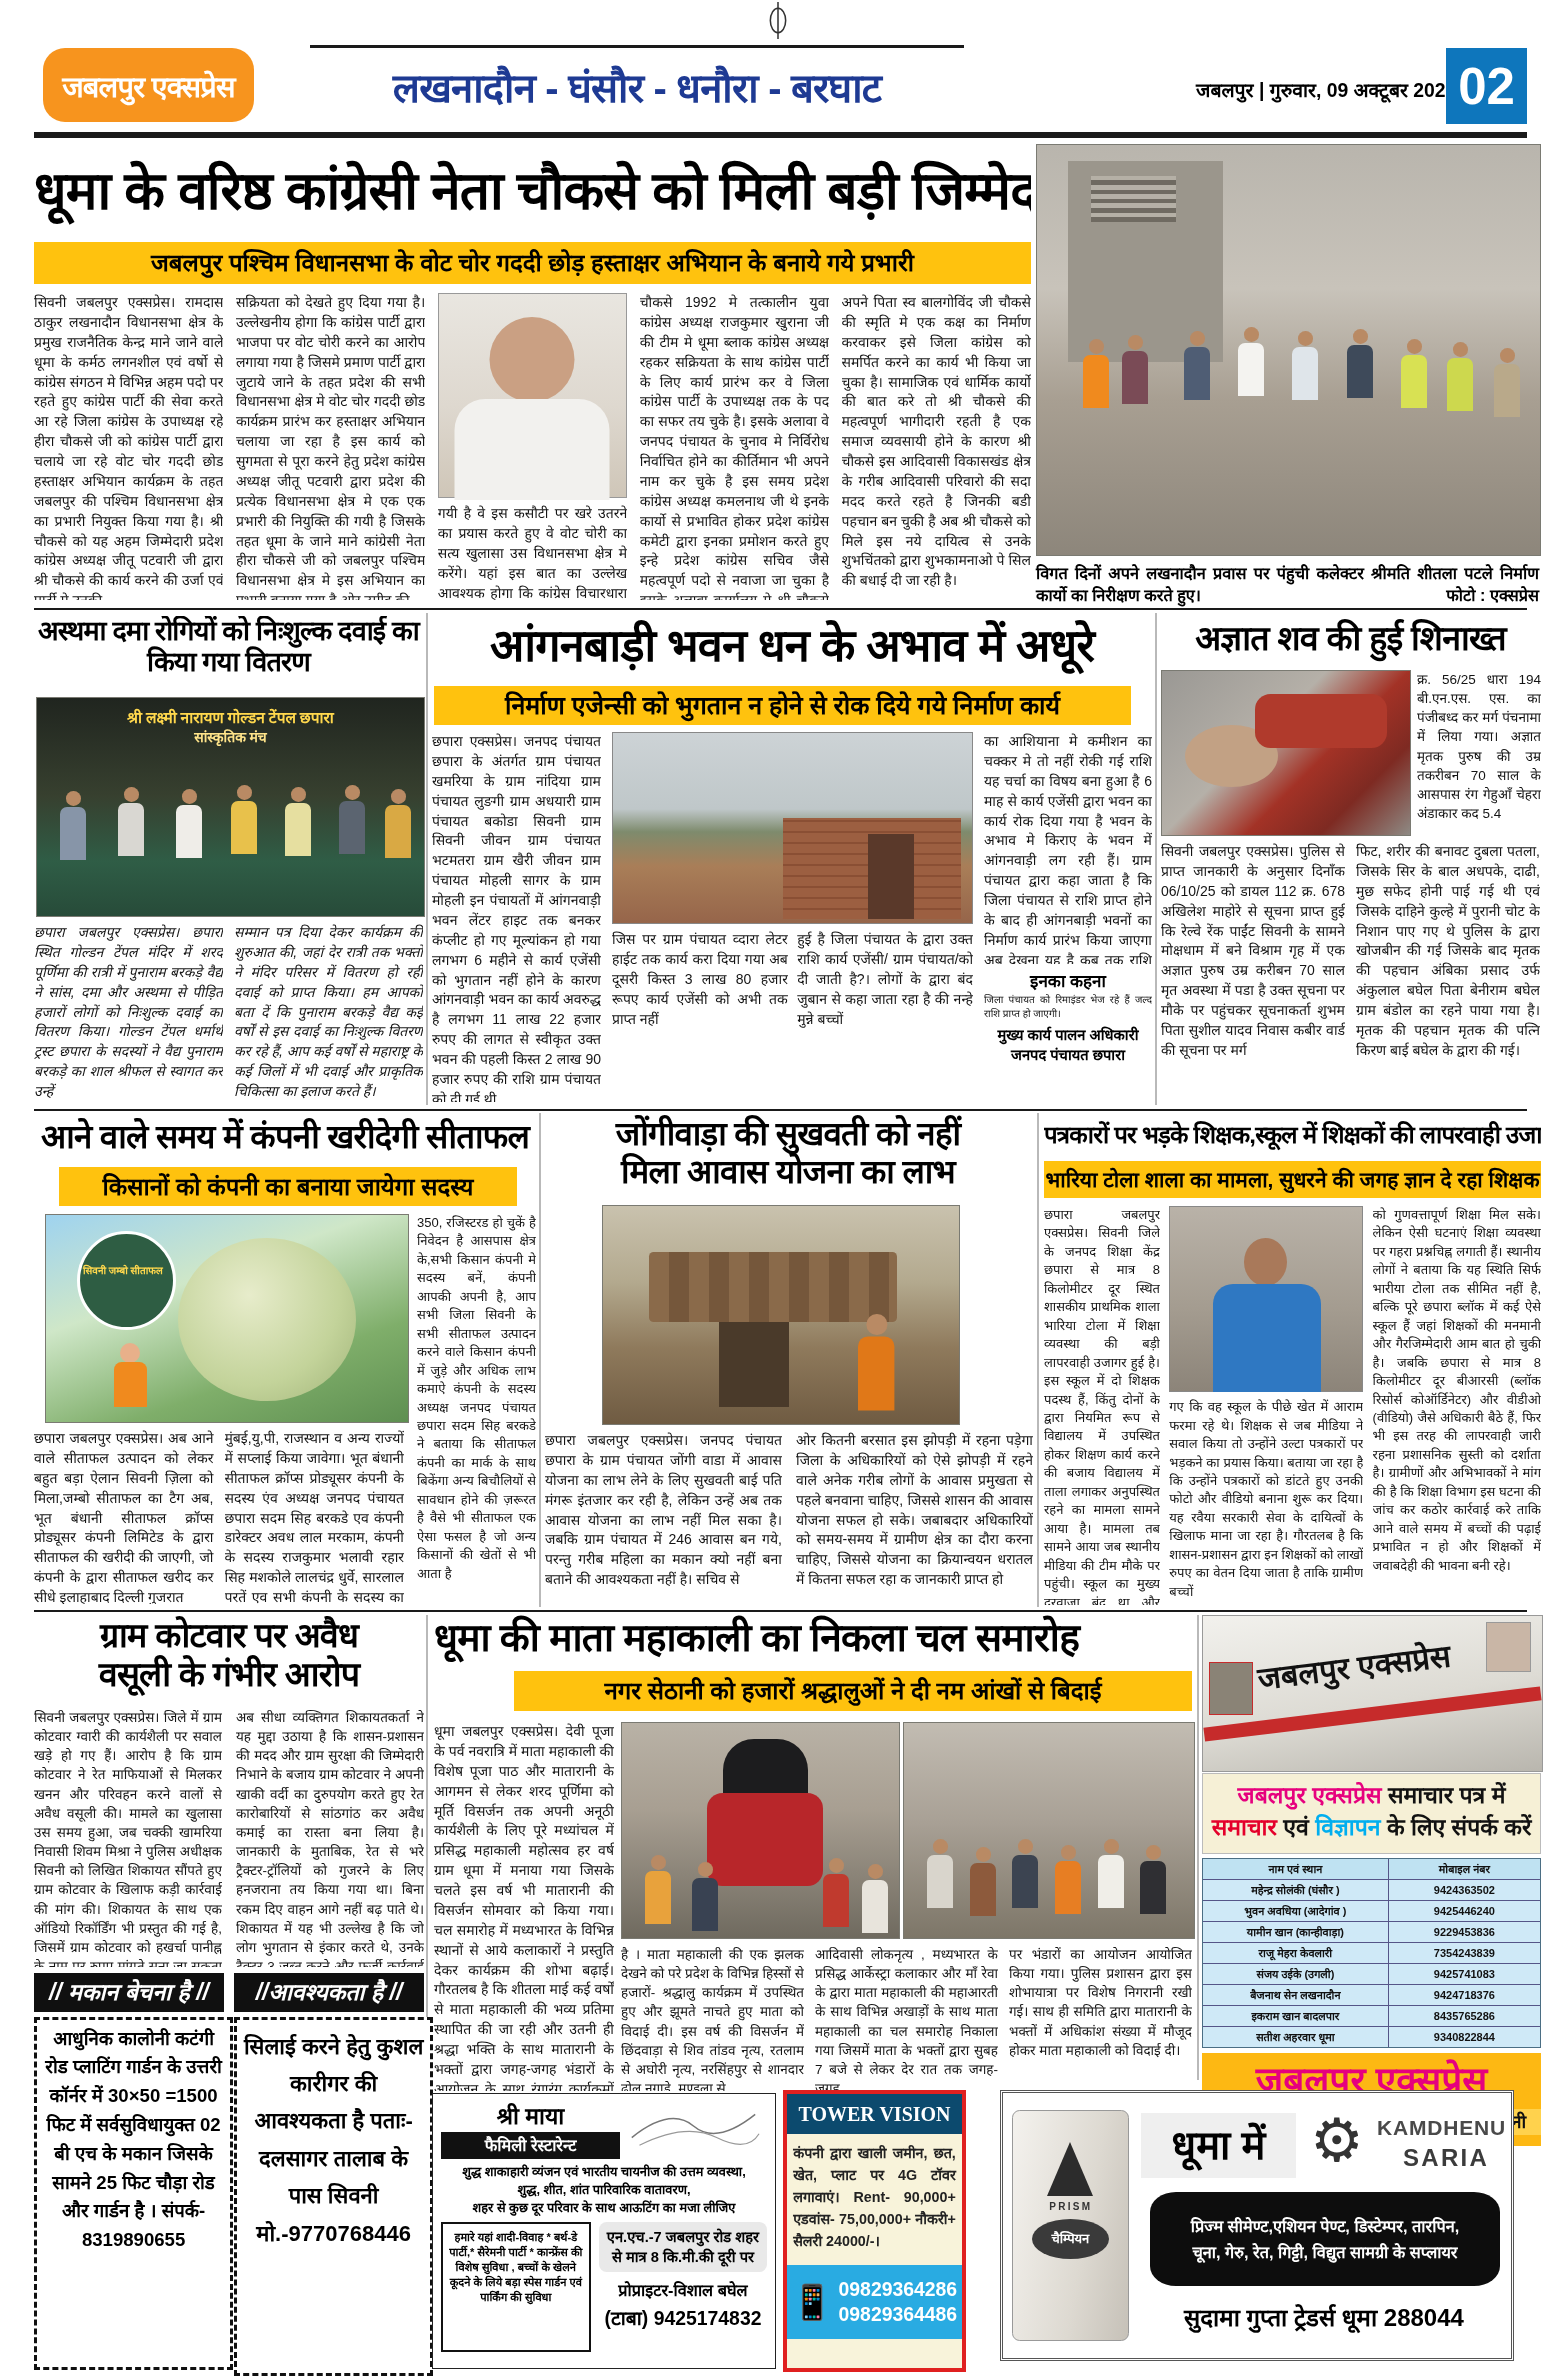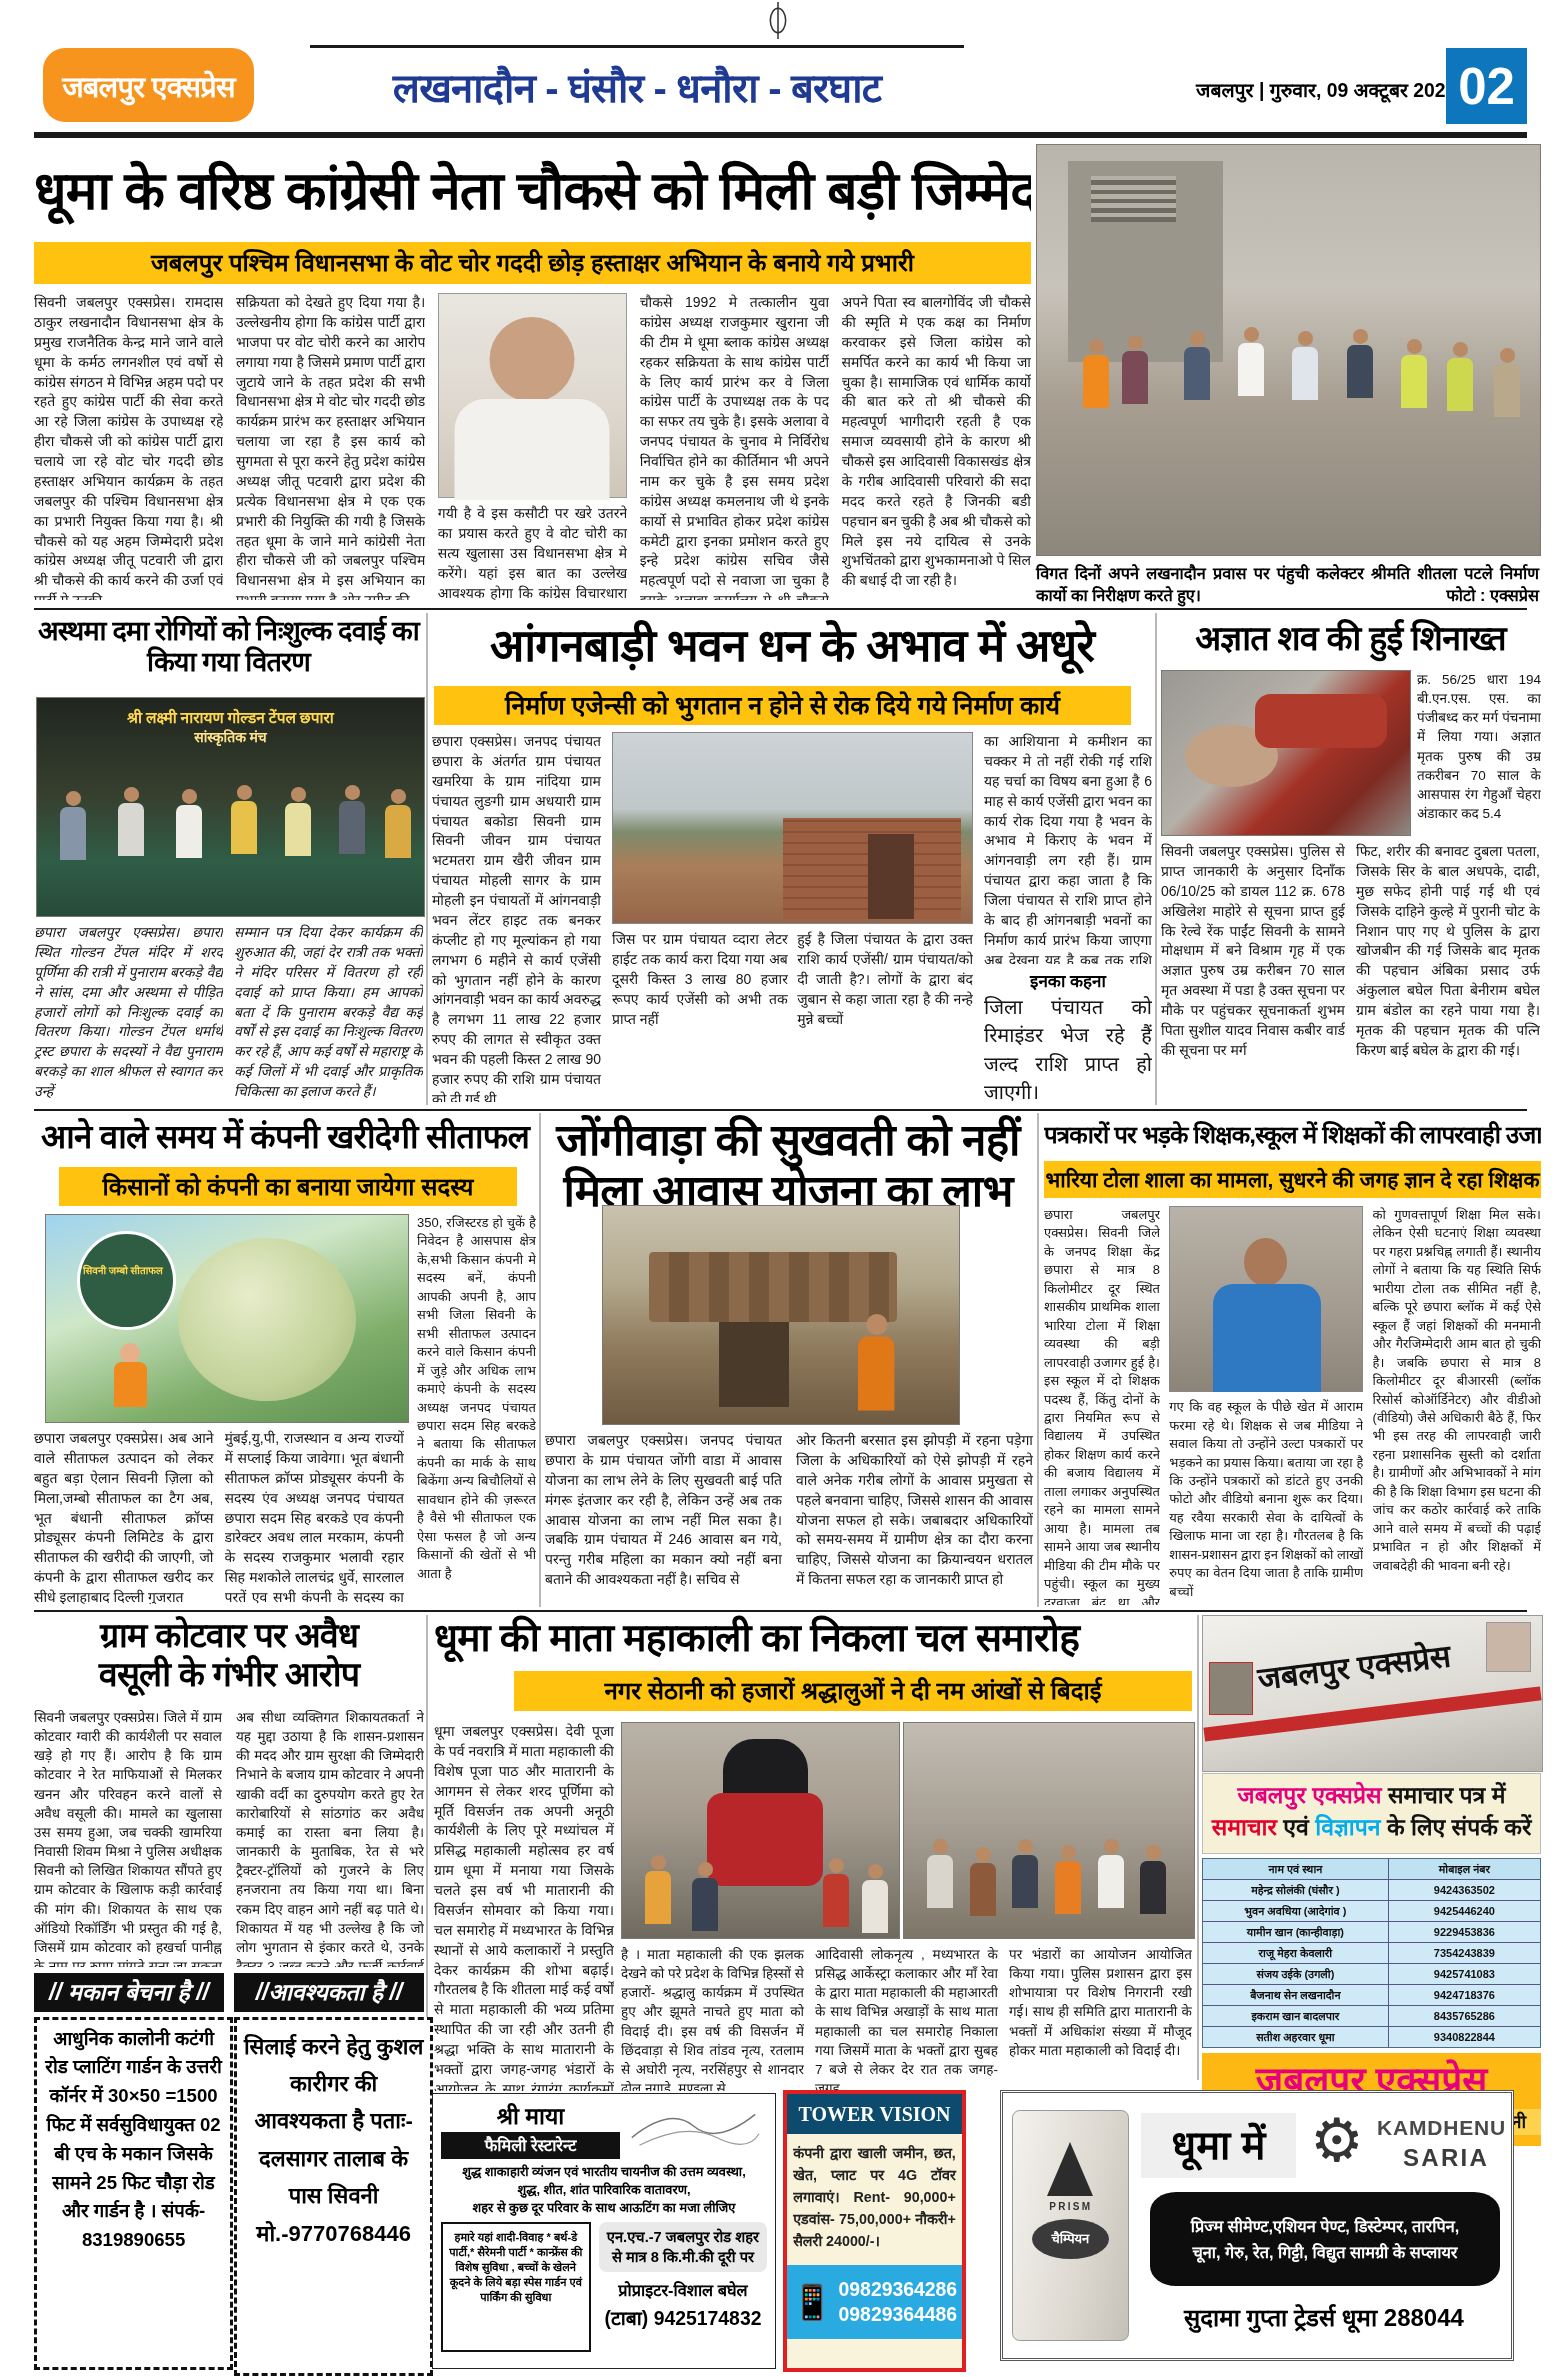--- a/index.html
+++ b/index.html
@@ -119,21 +119,21 @@
         <i style="position:absolute;left:255px;top:101px;width:46px;height:85px;background:#5a3categorized;background:#5a392a;"></i>
       </div>
       <div class="cols" style="gap:9.3px;flex:1;">
         <div class="bcol">जिस पर ग्राम पंचायत व्दारा लेटर हाईट तक कार्य करा दिया गया अब दूसरी किस्त 3 लाख 80 हजार रूपए कार्य एजेंसी को अभी तक प्राप्त नहीं</div>
         <div class="bcol">हुई है जिला पंचायत के द्वारा उक्त राशि कार्य एजेंसी/ ग्राम पंचायत/को दी जाती है?। लोगों के द्वारा बंद जुबान से कहा जाता रहा है की नन्हे मुन्ने बच्चों</div>
       </div>
     </div>
     <div style="flex:1;overflow:hidden;">
       <div class="bcol" style="height:232px;">का आशियाना मे कमीशन का चक्कर मे तो नहीं रोकी गई राशि यह चर्चा का विषय बना हुआ है 6 माह से कार्य एजेंसी द्वारा भवन का कार्य रोक दिया गया है भवन के अभाव मे किराए के भवन में आंगनवाड़ी लग रही हैं। ग्राम पंचायत द्वारा कहा जाता है कि जिला पंचायत से राशि प्राप्त होने के बाद ही आंगनबाड़ी भवनों का निर्माण कार्य प्रारंभ किया जाएगा अब देखना यह है कब तक राशि जिला पंचायत द्वारा दी जाएगी।</div>
       <div class="quote-h">इनका कहना</div>
-      <div class="bcol" style="font-size:20px;">जिला पंचायत को रिमाइंडर भेज रहे हैं जल्द राशि प्राप्त हो जाएगी।</div>
+      <div class="bcol" style="font-size:10px;">जिला पंचायत को रिमाइंडर भेज रहे हैं जल्द राशि प्राप्त हो जाएगी।</div>
       <div class="quote-a" style="margin-top:4.6px;">मुख्य कार्य पालन अधिकारी</div>
       <div class="quote-a">जनपद पंचायत छपारा</div>
     </div>
   </div>
 
   <div class="abs hl nowrap" style="left:1161px;top:616px;width:379px;height:46px;font-size:34px;line-height:45px;overflow:hidden;">अज्ञात शव की हुई शिनाख्त</div>
   <div class="photo" style="left:1161px;top:670px;width:248px;height:164px;background:linear-gradient(135deg,#9a9894 0%,#b5b0a8 40%,#a33226 60%,#7e2a22 78%,#8e8a84 100%);">
     <i style="position:absolute;left:23px;top:54px;width:93px;height:62px;border-radius:50%;background:#c2a184;"></i>
     <i style="position:absolute;left:93px;top:23px;width:132px;height:54px;border-radius:15.5px;background:#b03a2c;"></i>
   </div>
@@ -157,21 +157,21 @@
     <i style="position:absolute;left:74px;top:128px;width:20px;height:20px;border-radius:50%;background:#e8b08a;"></i>
     <i style="position:absolute;left:68px;top:147px;width:33px;height:45px;border-radius:7.7px 7.7px 0 0;background:#f08a1e;"></i>
   </div>
   <div class="abs bcol" style="left:417px;top:1214px;width:119px;height:390px;font-size:13px;">350, रजिस्टरड हो चुकें है निवेदन है आसपास क्षेत्र के,सभी किसान कंपनी मे सदस्य बनें, कंपनी आपकी अपनी है, आप सभी जिला सिवनी के सभी सीताफल उत्पादन करने वाले किसान कंपनी में जुड़े और अधिक लाभ कमाऐ कंपनी के सदस्य अध्यक्ष जनपद पंचायत छपारा सदम सिह बरकडे ने बताया कि सीताफल कंपनी का मार्क के साथ बिकेंगा अन्य बिचौलियों से सावधान होने की ज़रूरत है वैसे भी सीताफल एक ऐसा फसल है जो अन्य किसानों की खेतों से भी आता है</div>
   <div class="abs cols" style="left:34px;top:1429px;width:370px;height:175px;gap:11px;">
     <div class="bcol">छपारा जबलपुर एक्सप्रेस। अब आने वाले सीताफल उत्पादन को लेकर बहुत बड़ा ऐलान सिवनी ज़िला को मिला,जम्बो सीताफल का टैग अब, भूत बंधानी सीताफल क्रॉप्स प्रोड्यूसर कंपनी लिमिटेड के द्वारा सीताफल की खरीदी की जाएगी, जो कंपनी के द्वारा सीताफल खरीद कर सीधे इलाहाबाद दिल्ली गुजरात</div>
     <div class="bcol">मुंबई,यु,पी, राजस्थान व अन्य राज्यों में सप्लाई किया जावेगा। भूत बंधानी सीताफल क्रॉप्स प्रोड्यूसर कंपनी के सदस्य एंव अध्यक्ष जनपद पंचायत छपारा सदम सिह बरकडे एव कंपनी डारेक्टर अवध लाल मरकाम, कंपनी के सदस्य राजकुमार भलावी रहार सिह मशकोले लालचंद्र धुर्वे, सारलाल परतें एव सभी कंपनी के सदस्य का लगभग</div>
   </div>
   <div class="abs bcol" style="left:417px;top:1604px;width:119px;height:0px;overflow:hidden;">की अपेक्षा जितनी आमदानी होती है उतनी आमदानी खेत से निकल जाती है अब कंपनी धीरे छपारा,ब्लाक से जिले के अन्य ब्लाकों में भी काम करेगी और एक उत्पाद में जिला के किसान शामिल किया जायेगे जिनमें सीताफल उत्पादन होता है ।</div>
 
-  <div class="abs hl" style="left:545px;top:1115px;width:486px;height:82px;font-size:44px;">
+  <div class="abs hl" style="left:545px;top:1115px;width:486px;height:82px;font-size:33px;">
     <div>जोंगीवाड़ा की सुखवती को नहीं</div>
     <div>मिला आवास योजना का लाभ</div>
   </div>
   <div class="photo" style="left:602px;top:1205px;width:356px;height:218px;background:linear-gradient(180deg,#c9c2ae 0%,#b3a98e 35%,#8f7a5c 65%,#6f5b42 100%);">
     <i style="position:absolute;left:46px;top:46px;width:248px;height:70px;background:repeating-linear-gradient(90deg,#8a6a4a 0 20px,#75573b 20px 40px);border-radius:4.6px;"></i>
     <i style="position:absolute;left:116px;top:116px;width:70px;height:85px;background:#4a3a2a;"></i>
     <i class="pp" style="left:255px;top:108px;--c:#e07818;transform:scale(1.4);transform-origin:top left;"></i>
   </div>
   <div class="abs cols" style="left:545px;top:1431px;width:488px;height:175px;gap:14px;">
     <div class="bcol">छपारा जबलपुर एक्सप्रेस। जनपद पंचायत छपारा के ग्राम पंचायत जोंगी वाडा में आवास योजना का लाभ लेने के लिए सुखवती बाई पति मंगरू इंतजार कर रही है, लेकिन उन्हें अब तक आवास योजना का लाभ नहीं मिल सका है। जबकि ग्राम पंचायत में 246 आवास बन गये, परन्तु गरीब महिला का मकान क्यो नहीं बना बताने की आवश्यकता नहीं है। सचिव से</div>

